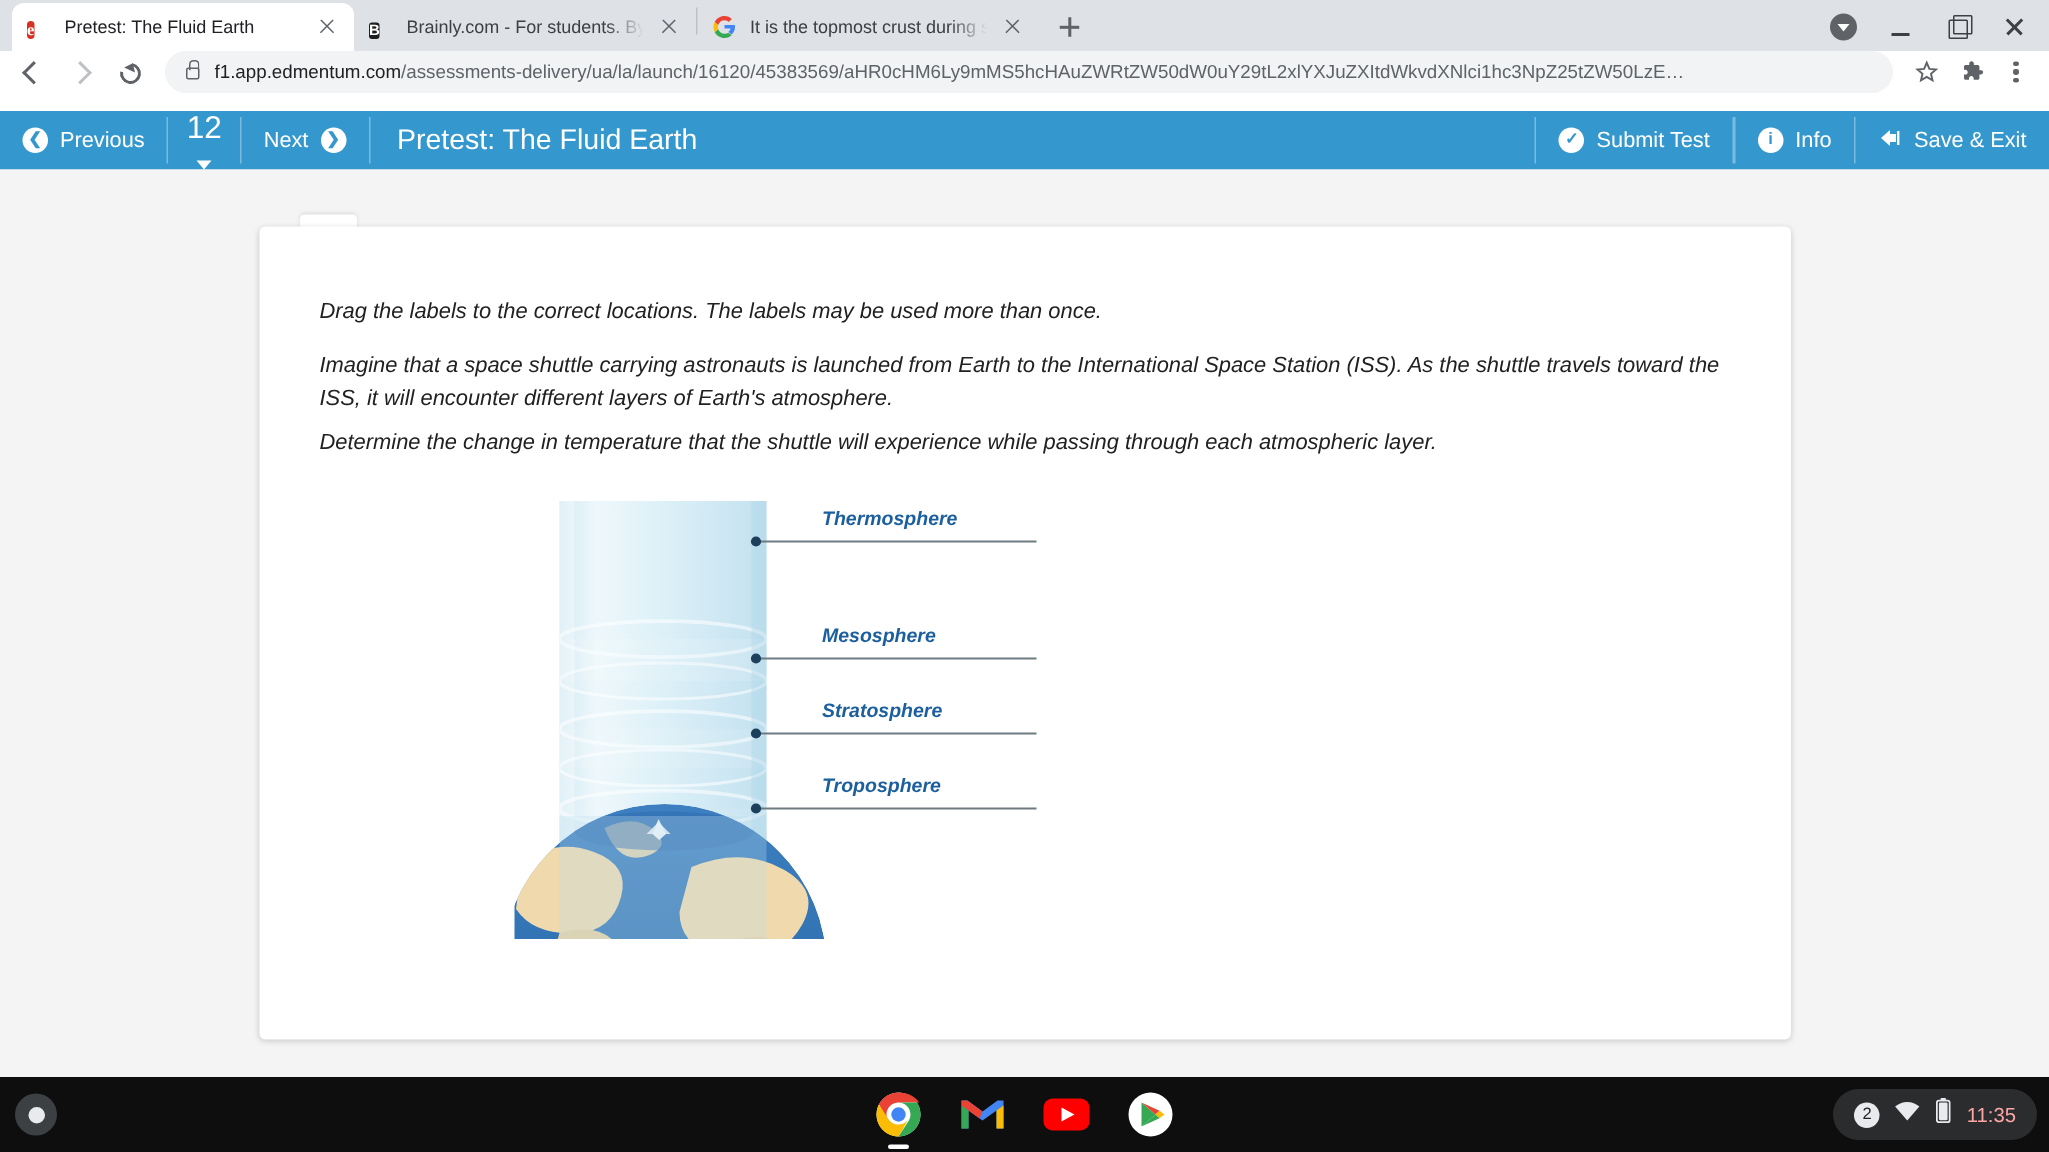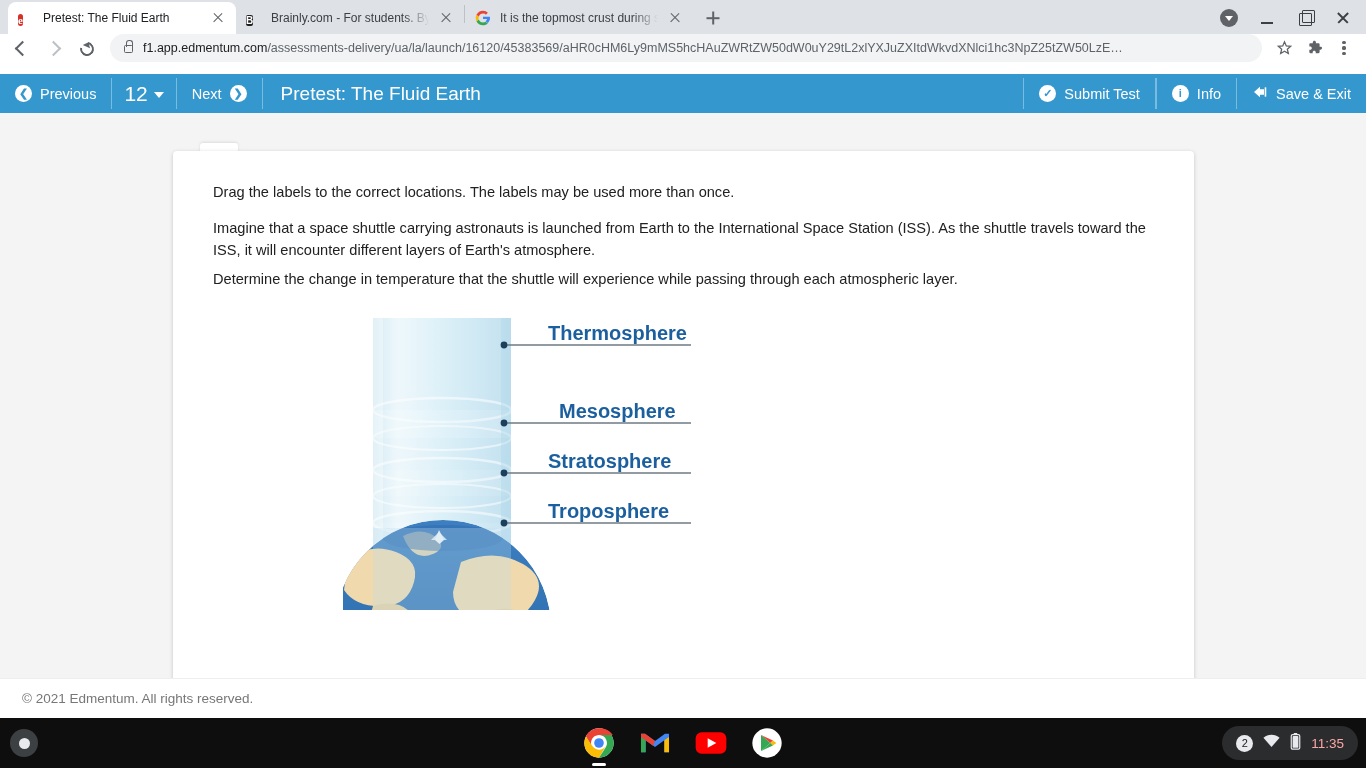--- a/index.html
+++ b/index.html
@@ -141,21 +141,21 @@
   .app { position: absolute; top: 74px; left: 0; width: 1366px; height: 644px; background: #ffffff; }
 
   .appbar {
     height: 39px; background: #3498ce; display: flex; align-items: stretch; color: #ffffff;
   }
   .appbar-item {
     display: flex; align-items: center; gap: 8px; padding: 0 15px;
     font-size: 14.5px; white-space: nowrap;
   }
   .appbar .divider { width: 1px; background: rgba(255,255,255,0.35); margin: 4px 0; }
-  .pagenum { font-size: 21px; padding: 0 12px; display: flex; align-items: center; gap: 6px; }
+  .pagenum { font-size: 21px; padding: 0 12px; display: flex; align-items: center; gap: 6px; flex-direction: column; }
   .caret-dn {
     width: 0; height: 0; border-left: 5px solid transparent; border-right: 5px solid transparent;
     border-top: 6px solid #ffffff; margin-top: 3px;
   }
   .circ-ico {
     width: 17px; height: 17px; border-radius: 50%; background: #ffffff; color: #3498ce;
     font-size: 11px; line-height: 17px; text-align: center; font-weight: bold; flex: 0 0 17px;
   }
   .apptitle { font-size: 19px; padding-left: 18px; display: flex; align-items: center; flex: 1; }
   .appbar-right { display: flex; align-items: stretch; margin-left: auto; }
@@ -165,38 +165,38 @@
     position: relative; height: 605px; background: #f4f4f4; overflow: hidden;
   }
   .card {
     position: absolute; left: 173px; top: 38px; width: 1021px; height: 542px;
     background: #ffffff; border-radius: 4px; box-shadow: 0 1px 4px rgba(0,0,0,0.18);
   }
   .card-tab {
     position: absolute; left: 200px; top: 30px; width: 38px; height: 12px;
     background: #ffffff; border-radius: 3px 3px 0 0; box-shadow: 0 -1px 3px rgba(0,0,0,0.10);
   }
-  .card-inner { padding: 30px 40px; }
+  .card-inner { padding: 46px 40px; font-style: italic; }
   .q-text { font-size: 14.6px; color: #212121; line-height: 1.55; }
   .q-text.p2 { margin-top: 13px; }
   .q-text.p3 { margin-top: 6px; }
 
   
   .chips { margin-top: 33px; margin-left: 120px; display: flex; gap: 32px; }
   .chip {
     background: #3d8fdb; color: #ffffff; font-size: 14.5px;
     padding: 7px 10px; border-radius: 4px; box-shadow: 0 2px 3px rgba(0,0,0,0.22);
     white-space: nowrap;
   }
 
   
   .diagram { position: relative; margin-top: 20px; margin-left: 130px; width: 520px; height: 300px; }
   .dia-svg { display: block; }
   .layer-label {
-    position: absolute; font-size: 20px; font-weight: bold; color: #1c5f9e;
+    position: absolute; font-size: 13px; font-weight: bold; color: #1c5f9e;
     font-family: "Liberation Sans", sans-serif; white-space: nowrap;
   }
 
   
   .footer {
     position: absolute; left: 0; bottom: 0; width: 1366px; height: 40px;
     background: #ffffff; display: flex; align-items: center; padding-left: 22px;
     border-top: 1px solid #eeeeee;
   }
   .footer-text { font-size: 13.5px; color: #777777; }
@@ -423,31 +423,28 @@
               </g>
               <g fill="#1c3f5c">
                 <circle cx="161" cy="35" r="3.4"></circle>
                 <circle cx="161" cy="113" r="3.4"></circle>
                 <circle cx="161" cy="163" r="3.4"></circle>
                 <circle cx="161" cy="213" r="3.4"></circle>
               </g>
             </svg>
 
             <span class="layer-label" style="left:205px; top:12px;">Thermosphere</span>
-            <span class="layer-label" style="left:205px; top:90px;margin-left:11px;">Mesosphere</span>
+            <span class="layer-label" style="left:205px; top:90px;">Mesosphere</span>
             <span class="layer-label" style="left:205px; top:140px;">Stratosphere</span>
             <span class="layer-label" style="left:205px; top:190px;">Troposphere</span>
           </div>
         </div>
       </div>
     </div>
 
-    <div class="footer">
-      <span class="footer-text">© 2021 Edmentum. All rights reserved.</span>
-    </div>
   </div>
 </div>
 
 <div class="shelf">
   <div class="launcher"></div>
 
   <div class="shelf-apps">
     <div class="shelf-app">
       <svg width="32" height="32" viewBox="0 0 48 48">
         <circle cx="24" cy="24" r="22" fill="#fff"></circle>

